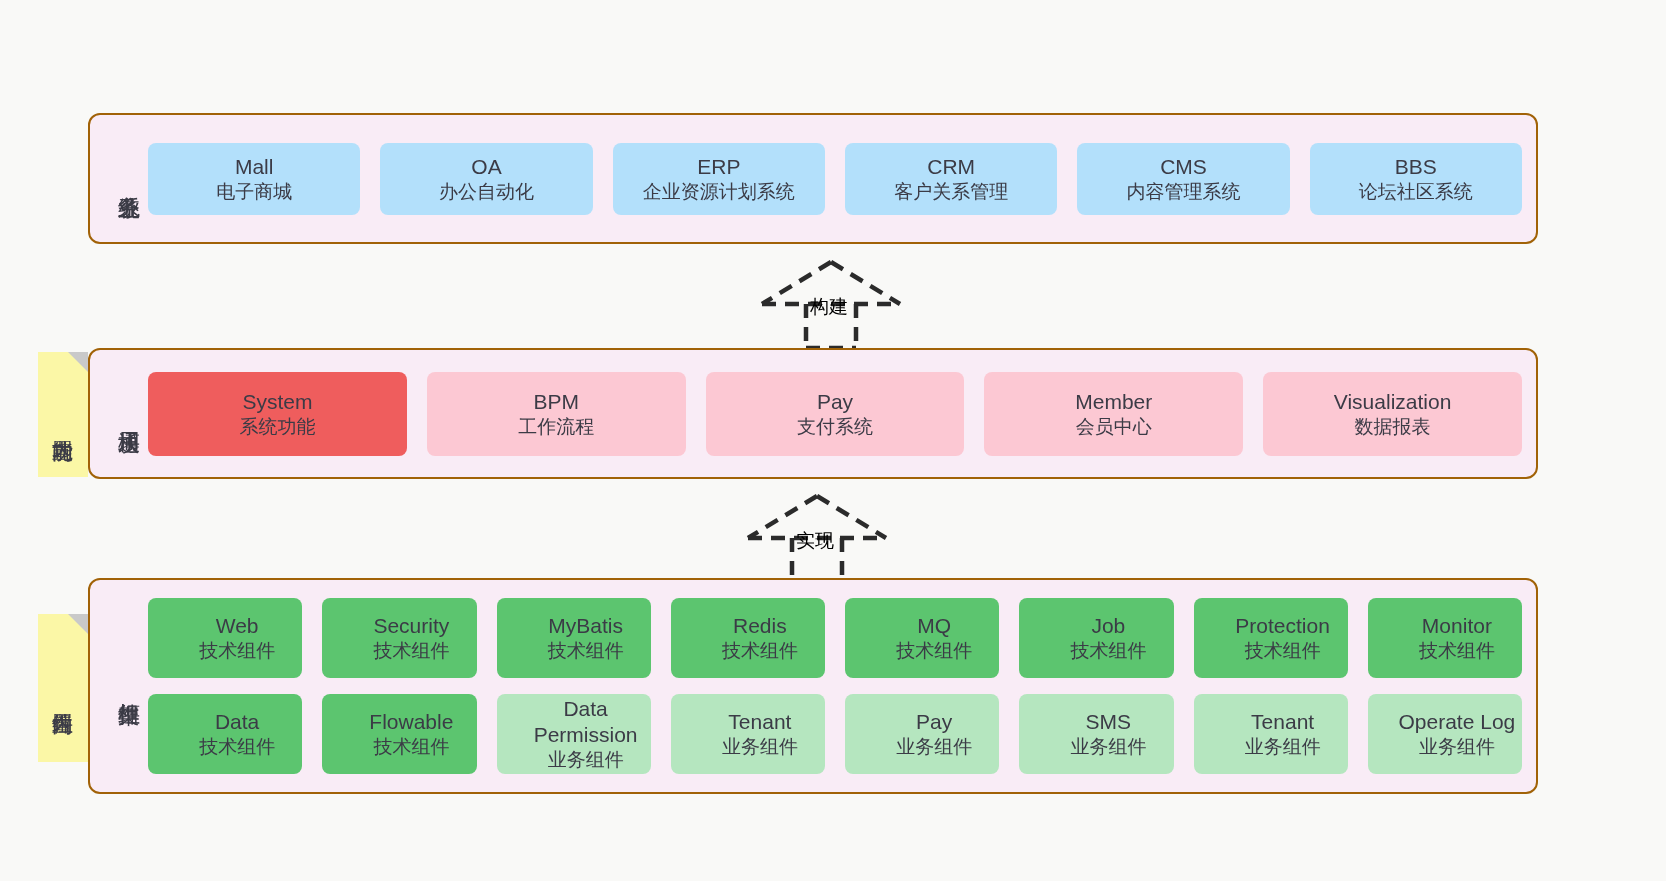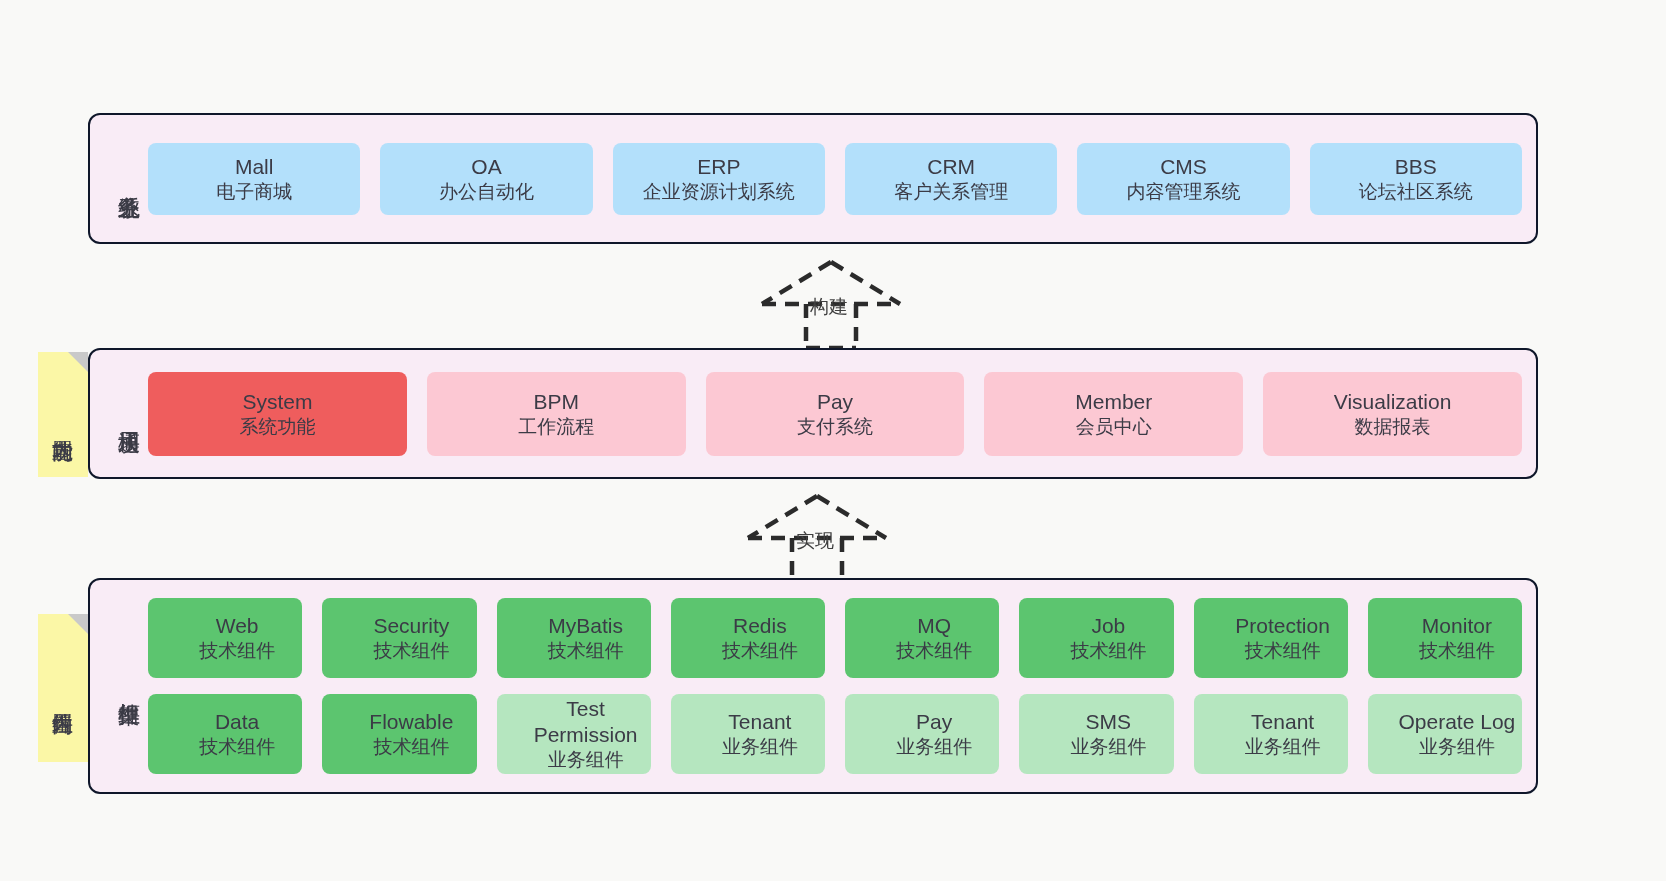--- a/index.html
+++ b/index.html
@@ -10,21 +10,21 @@
     color:#3b3b46;
     overflow:hidden;
     position:relative;
   }
   #canvas{position:absolute;left:0;top:0;width:1666px;height:881px;}
 
   
   .layer{
     position:absolute;
     background:#f9ecf6;
-    border:2px solid #0f172a;
+    border:2px solid #a16207;
     border-radius:12px;
     box-sizing:border-box;
     display:flex;
     align-items:center;
   }
   .layer-label{
     width:44px;
     flex:0 0 44px;
     font-size:22px;
     line-height:1.18;
@@ -108,21 +108,21 @@
     border-top:20px solid #c9c9c9;
   }
   #sticky1{left:38px;top:352px;height:125px;}
   #sticky2{left:38px;top:614px;height:148px;}
 
   
   .connector{position:absolute;}
   .connector .conn-label{
     position:absolute;
     font-size:19px;
-    color:#404040;
+    color:#000000;
     background:transparent;
     white-space:nowrap;
     font-family:Liberation Mono, monospace;
   }
   #conn1{left:756px;top:258px;width:150px;height:92px;}
   #conn2{left:742px;top:492px;width:150px;height:92px;}
 </style>
 </head>
 <body>
 
@@ -260,21 +260,21 @@
       <div class="row">
         <div class="node c-green">
           <span class="t-en">Data</span>
           <span class="t-cn">技术组件</span>
         </div>
         <div class="node c-green">
           <span class="t-en">Flowable</span>
           <span class="t-cn">技术组件</span>
         </div>
         <div class="node c-greenlight">
-          <span class="t-en">Test Permission</span>
+          <span class="t-en">Data Permission</span>
           <span class="t-cn">业务组件</span>
         </div>
         <div class="node c-greenlight">
           <span class="t-en">Tenant</span>
           <span class="t-cn">业务组件</span>
         </div>
         <div class="node c-greenlight">
           <span class="t-en">Pay</span>
           <span class="t-cn">业务组件</span>
         </div>

